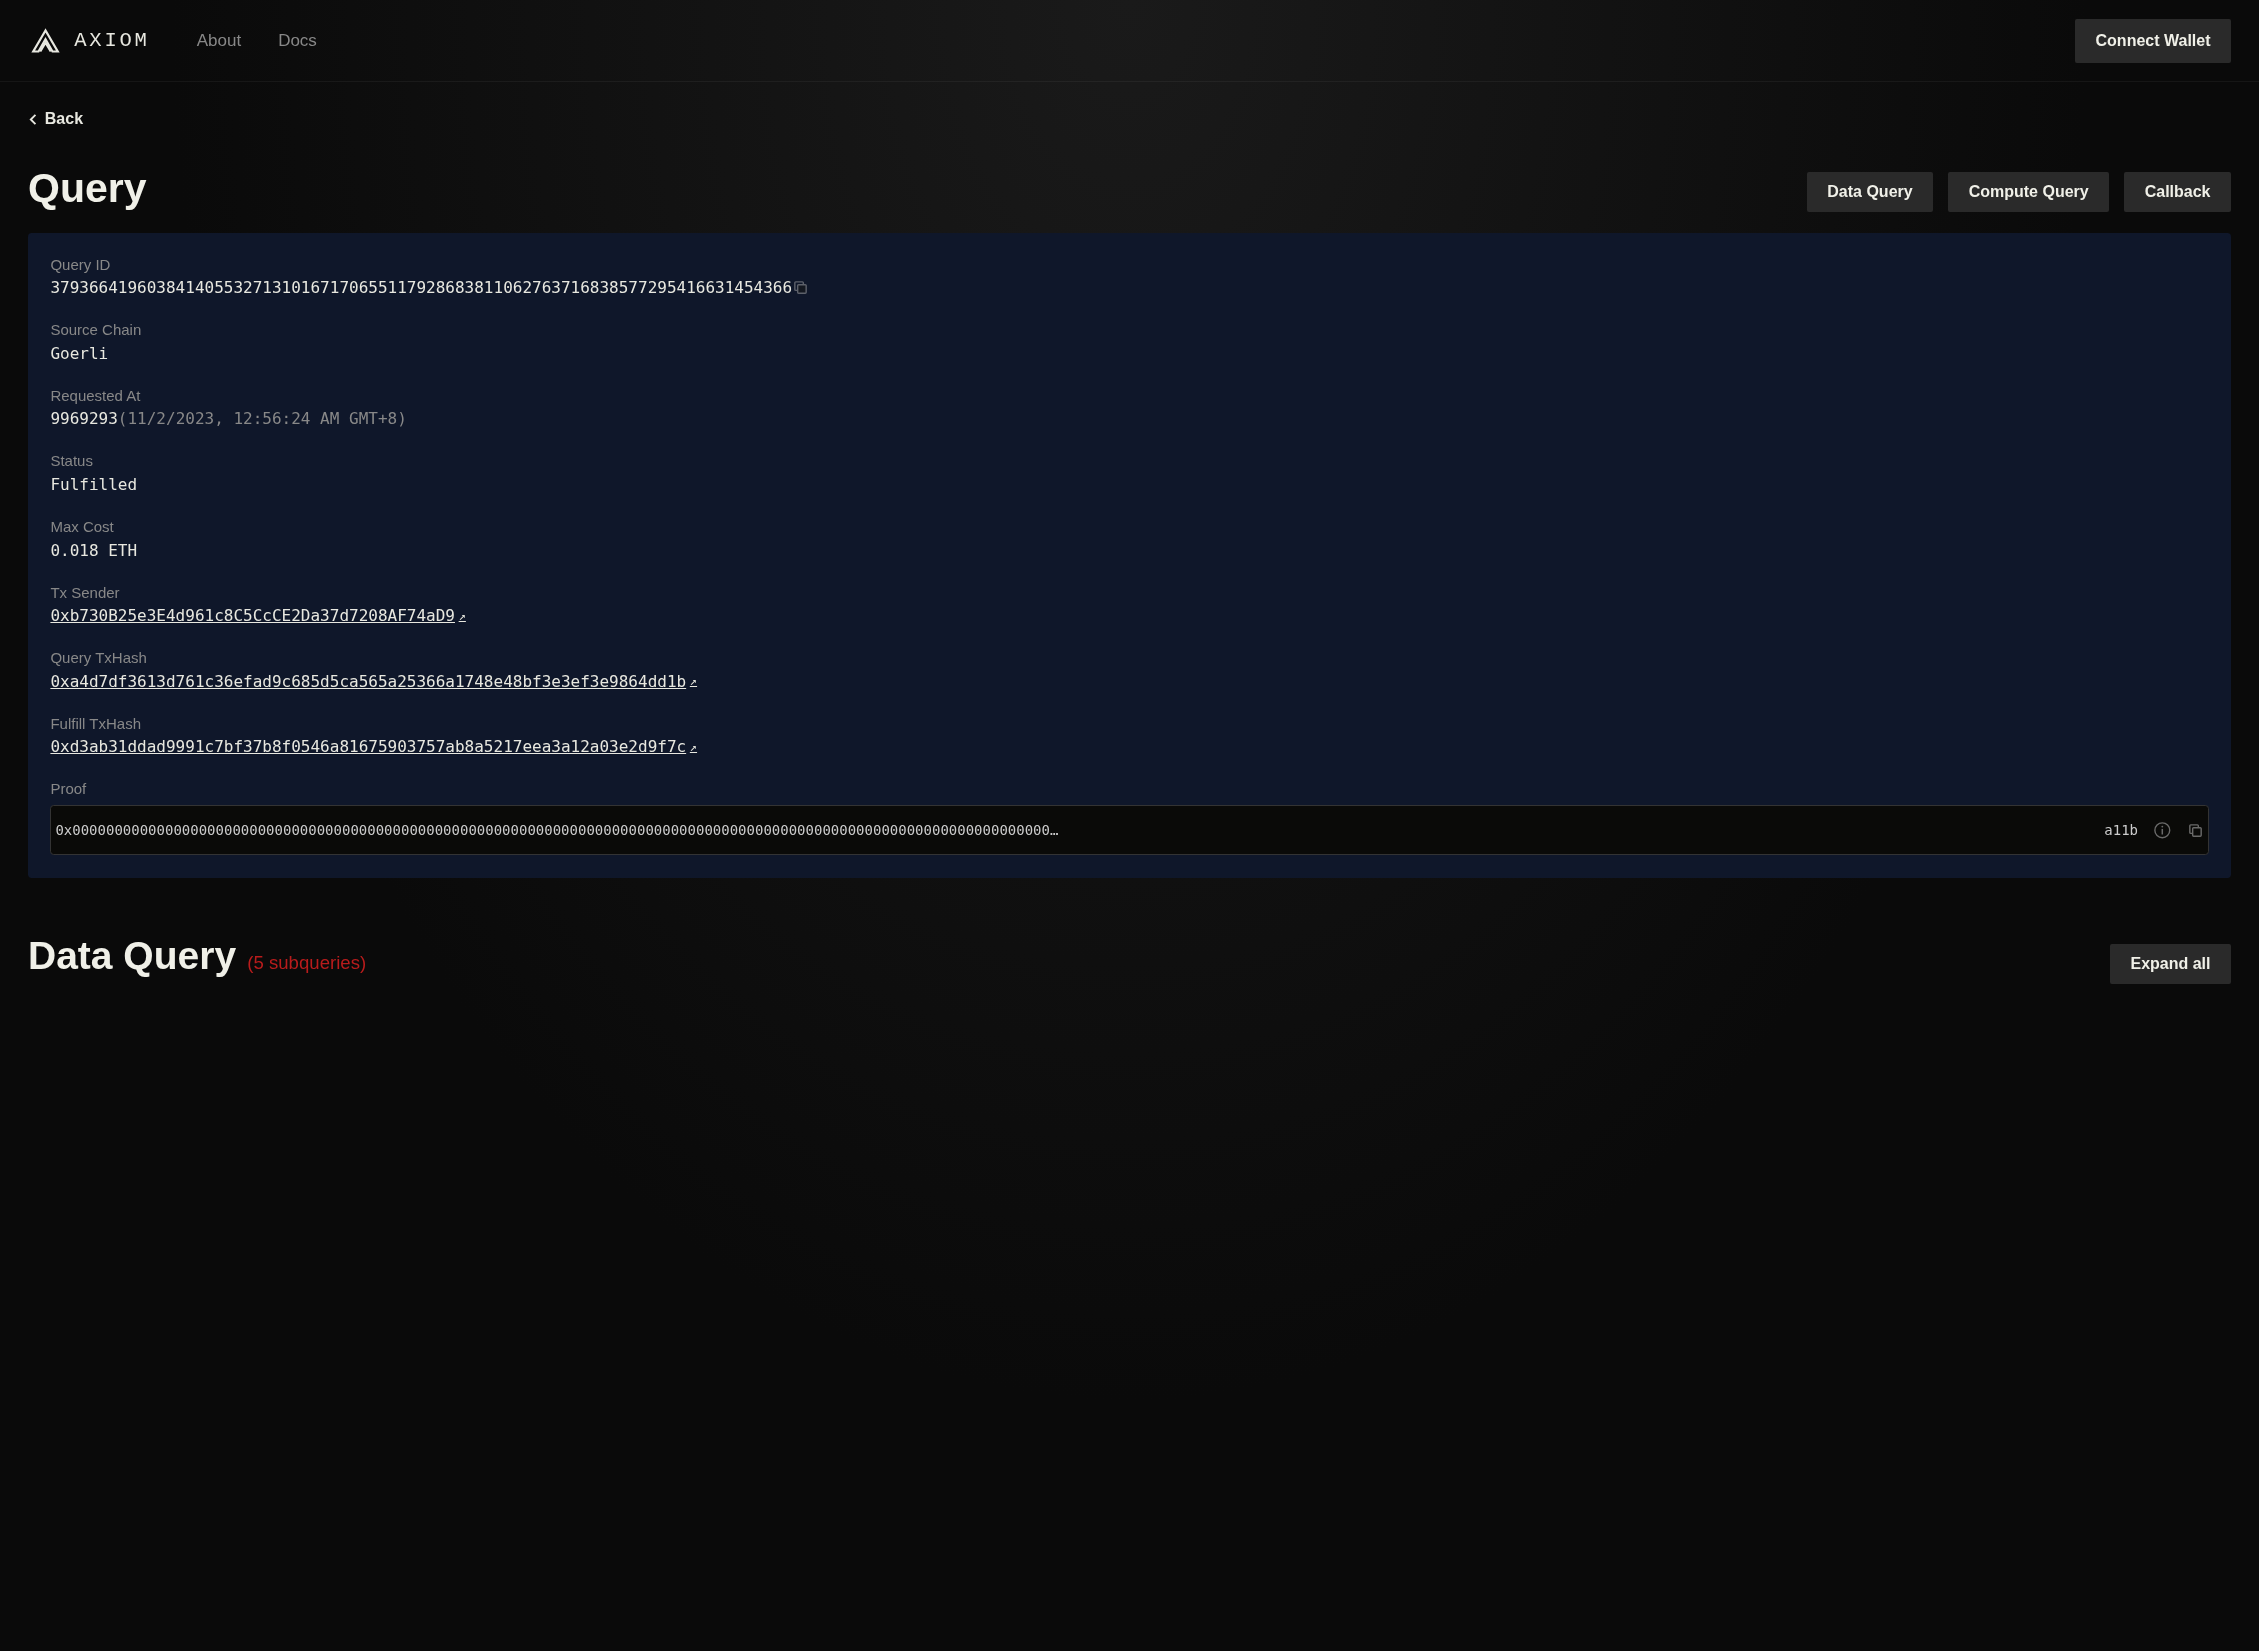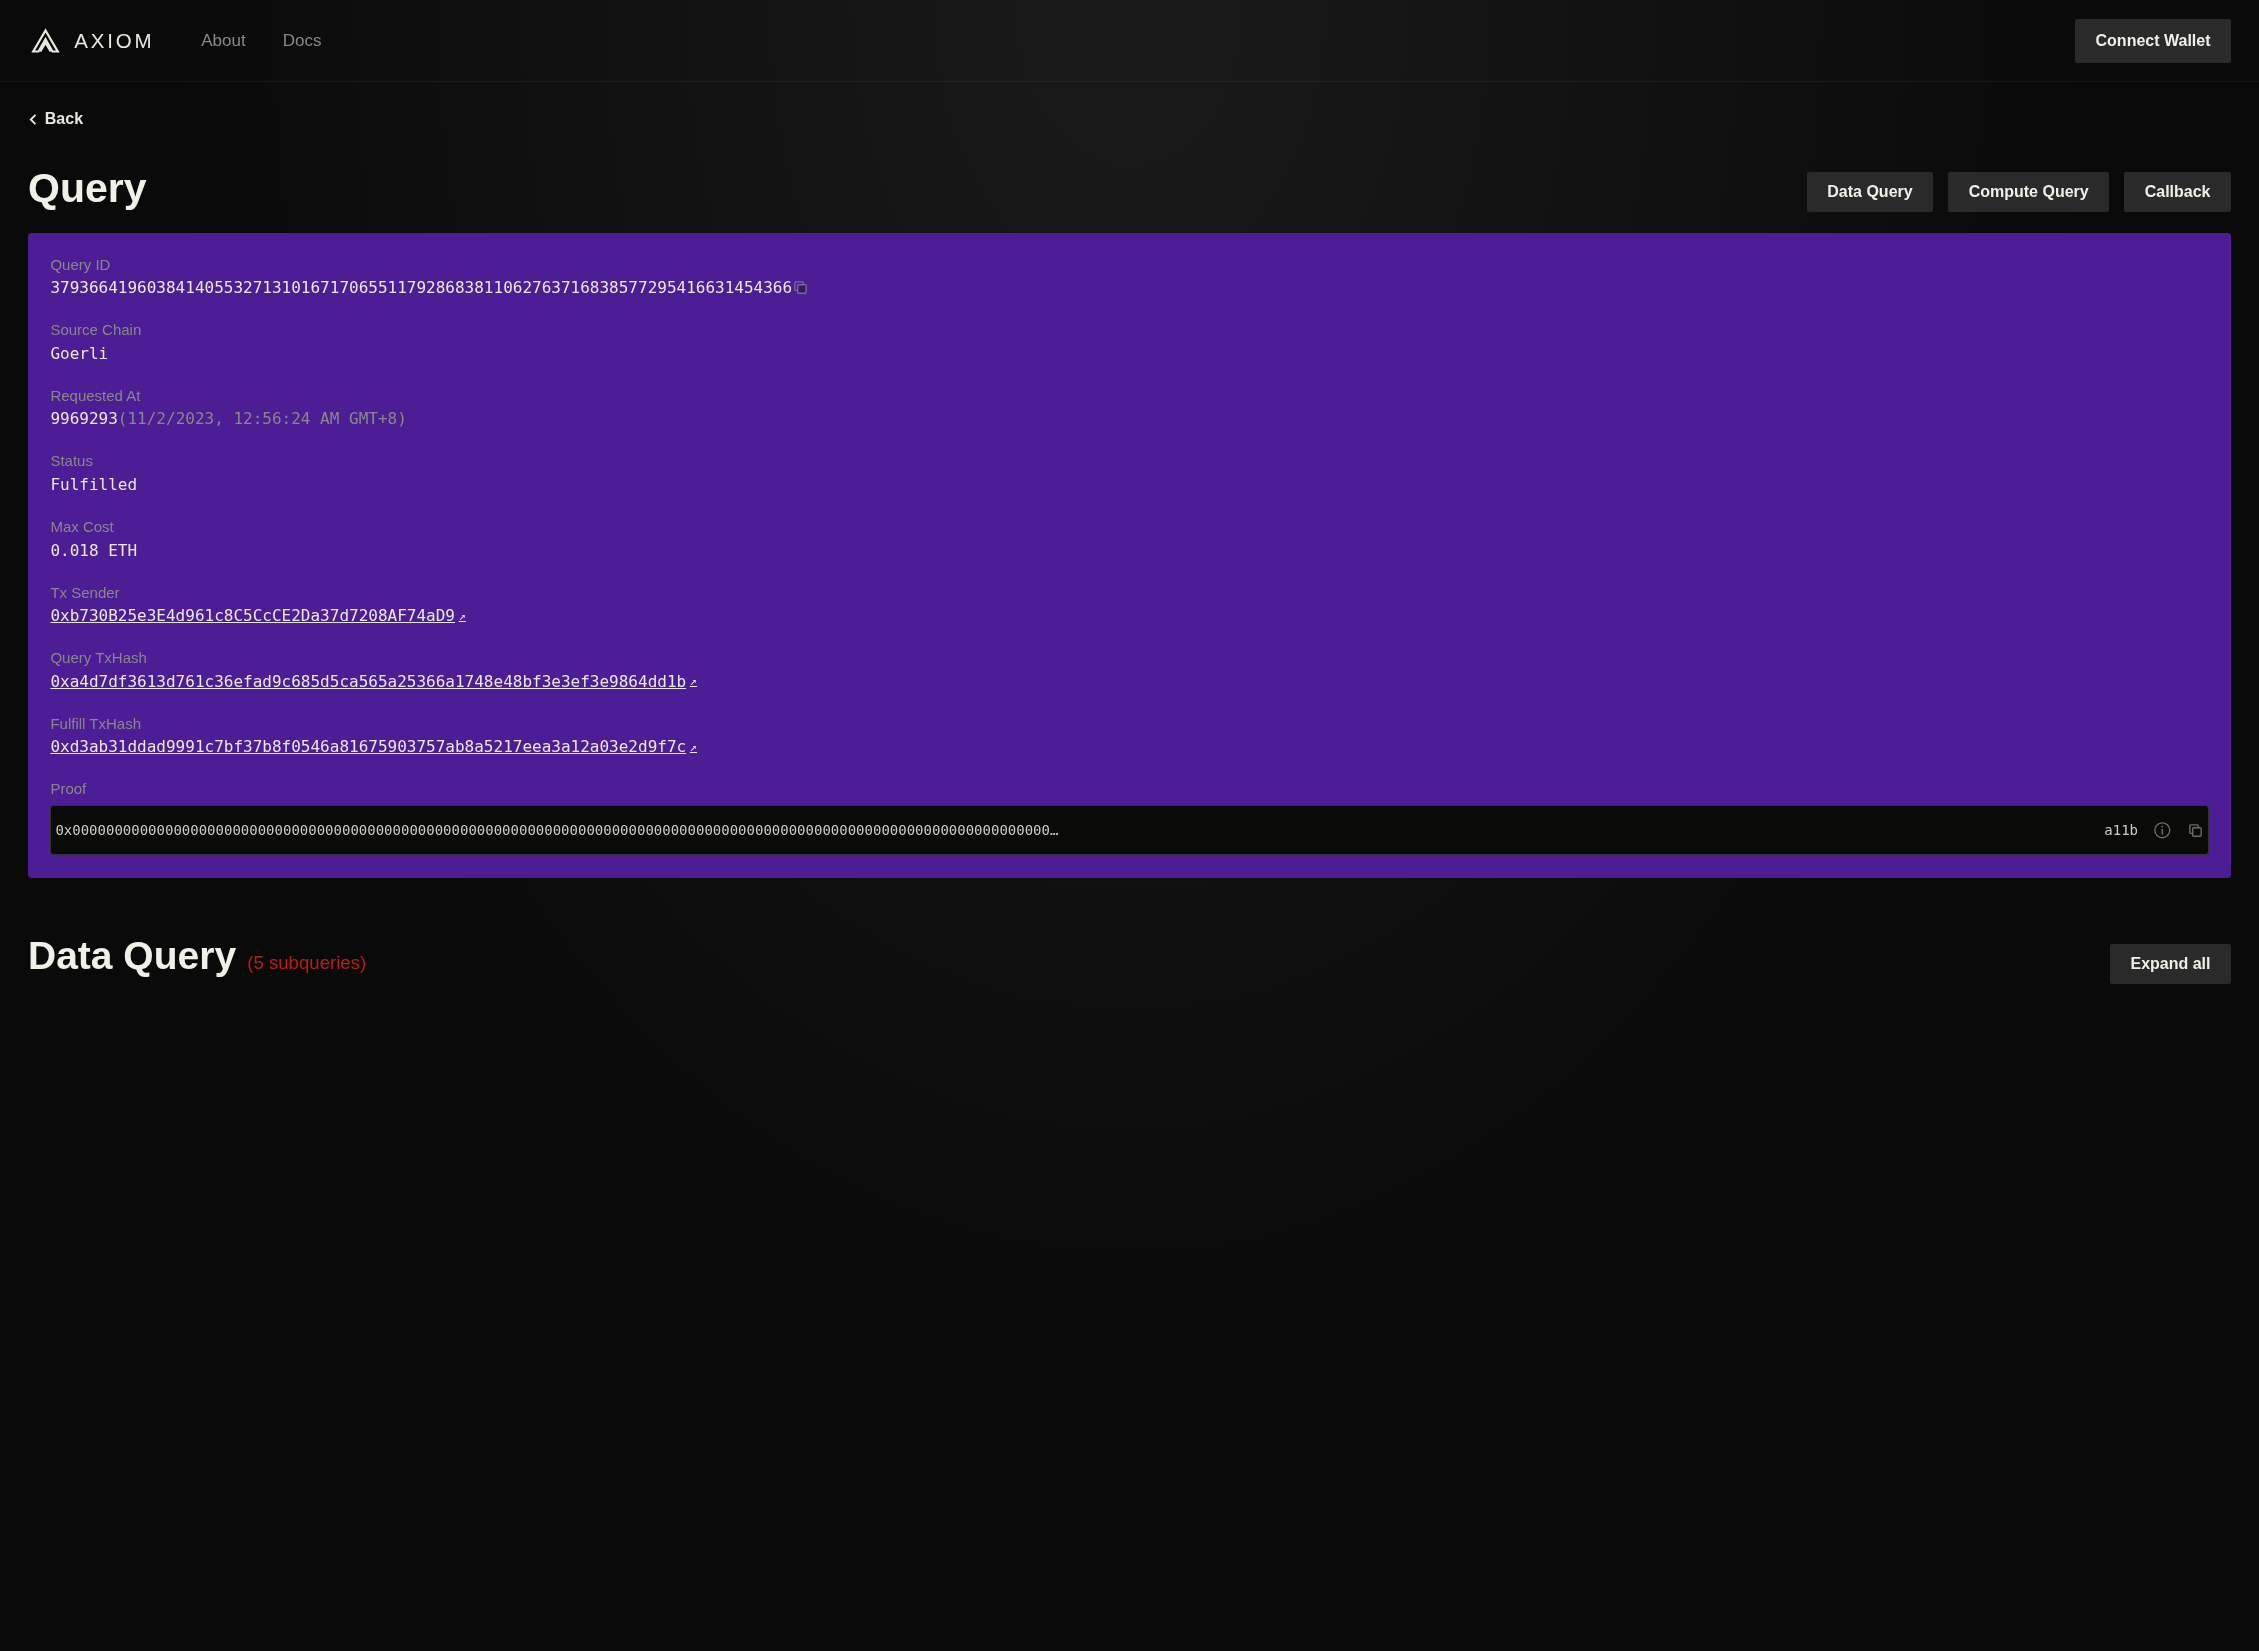--- a/index.html
+++ b/index.html
@@ -20,20 +20,21 @@
   display: flex;
   align-items: center;
   padding: 18.6px 28px;
   border-bottom: 0.9px solid rgba(255,255,255,0.05);
 }
 
 .logo {
   display: flex;
   align-items: center;
   gap: 11.2px;
+  font-family: Liberation Mono, monospace;
 }
 
 .logo-mark {
   width: 35px;
   height: 26px;
 }
 
 .logo-text {
   font-size: 20.5px;
   font-weight: 400;
@@ -107,21 +108,21 @@
   color: #f0f0e8;
   border: none;
   padding: 11.2px 20.5px;
   font-size: 16px;
   font-weight: 600;
   cursor: pointer;
   border-radius: 1.9px;
 }
 
 .card {
-  background: #4c1d95;
+  background: #0f172a;
   border-radius: 3.7px;
   padding: 22.4px;
 }
 
 .field-row {
   margin-bottom: 24px;
 }
 
 .field-row:last-child {
   margin-bottom: 0;

